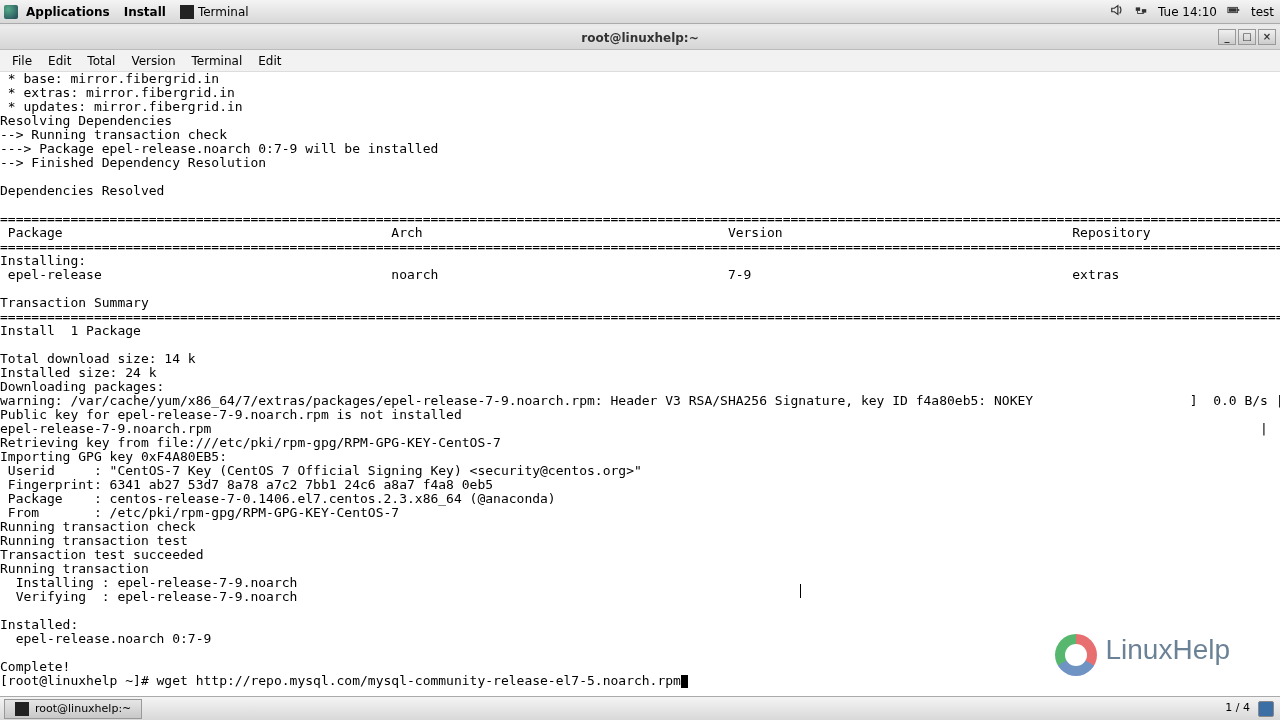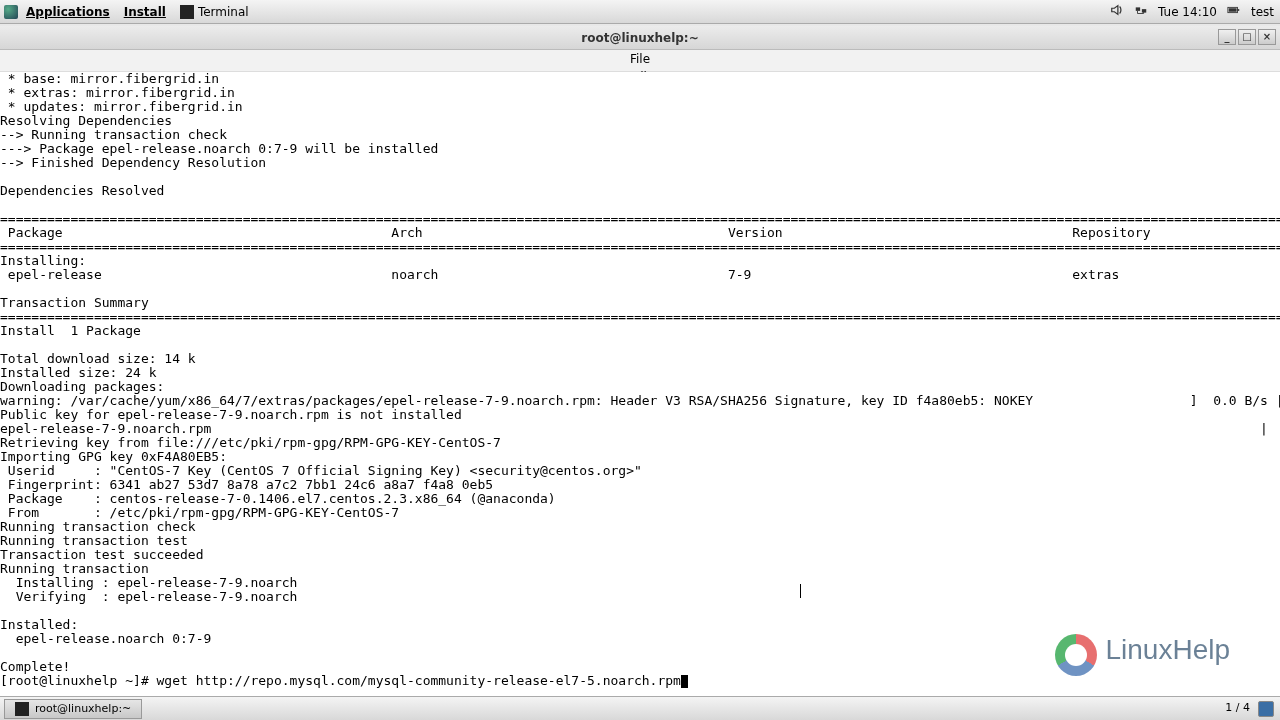--- a/index.html
+++ b/index.html
@@ -16,21 +16,21 @@
   height: 24px;
   background: linear-gradient(#f4f4f4, #d8d8d8);
   border-bottom: 1px solid #aaa;
   display: flex;
   align-items: center;
   padding: 0 4px;
   position: relative;
 }
 .top-panel .left { display: flex; align-items: center; gap: 2px; }
 .top-panel .right { position: absolute; right: 6px; display: flex; align-items: center; gap: 10px; text-align: right; }
-.panel-item { padding: 2px 6px; font-weight: bold; cursor: pointer; text-decoration: underline; }
+.panel-item { padding: 2px 6px; font-weight: bold; cursor: pointer; }
 .panel-task { display: flex; align-items: center; gap: 4px; padding: 0 6px; }
 .task-icon { width: 14px; height: 14px; background: #222; display: inline-block; }
 .panel-icon { width: 14px; height: 14px; display: inline-block; }
 .app-logo {
   width:14px;height:14px;display:inline-block;
   background:radial-gradient(circle at 30% 30%,#5a8,#245);
   border-radius:2px;
 }
 .window {
   position: absolute;
@@ -56,21 +56,20 @@
   border: 1px solid #999;
   font-size: 10px; line-height: 14px; text-align: center;
   cursor: pointer;
 }
 .menubar {
   height: 22px;
   background: #f2f2f2;
   border-bottom: 1px solid #ddd;
   display: flex; align-items: center;
   padding: 0 4px;
-  flex-direction: column;
 }
 .menu-item { padding: 2px 8px; cursor: pointer; }
 .terminal {
   flex: 1 1 auto;
   background: #fff;
   color: #000000;
   font-family: "DejaVu Sans Mono", "Courier New", monospace;
   font-size: 13px;
   line-height: 14px;
   white-space: pre;

